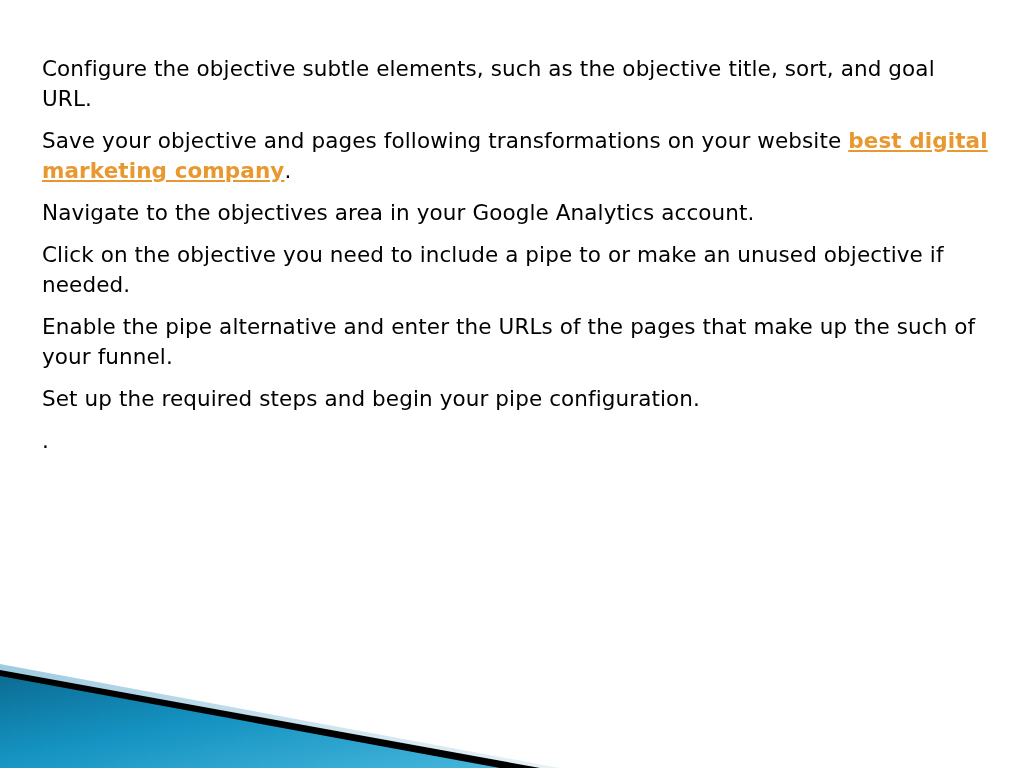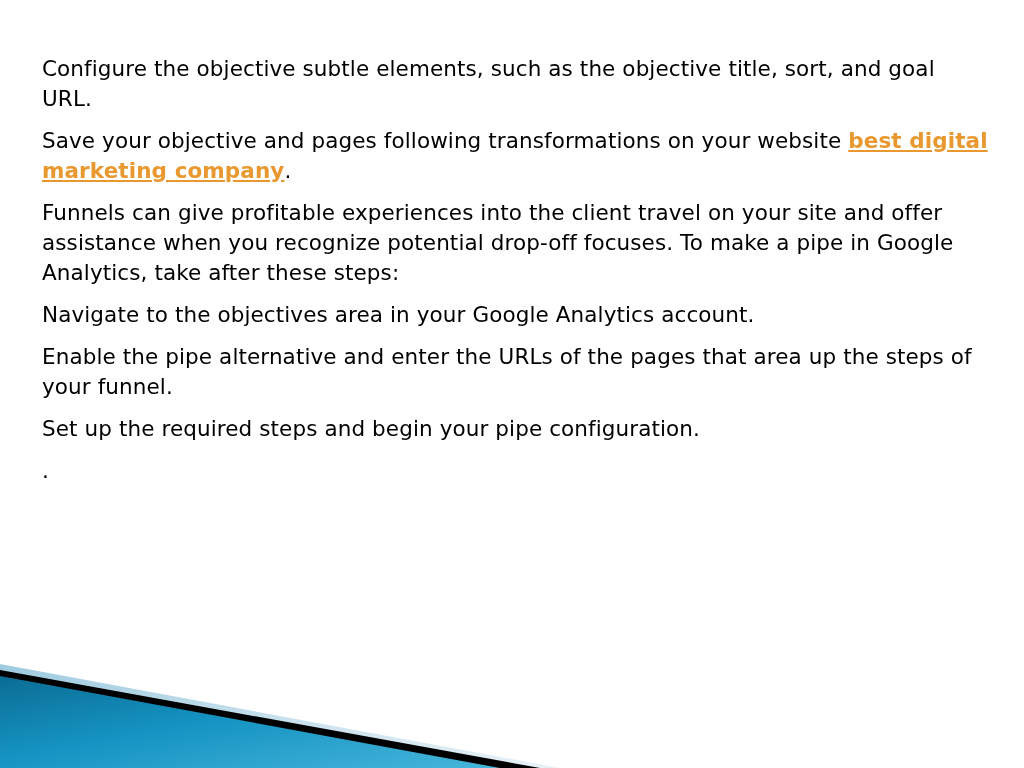--- a/index.html
+++ b/index.html
@@ -65,26 +65,26 @@
 
 <div class="slide">
 
   <div class="content">
 
     <p class="para">Configure the objective subtle elements, such as the objective title, sort, and goal URL.</p>
 
     <p class="para"><span>Save your objective and pages following transformations on your website </span><a class="link" href="#">best digital marketing company</a><span>.</span></p>
 
 
-    <p class="para">Funnels can give profitable experiences into the client travel on your site and offer assistance when you recognize potential drop-off focuses. To make a pipe in Google Analytics, take after these steps:</p>
 
     <p class="para">Navigate to the objectives area in your Google Analytics account.</p>
 
+    <p class="para">Click on the objective you need to include a pipe to or make an unused objective if needed.</p>
 
-    <p class="para">Enable the pipe alternative and enter the URLs of the pages that area up the steps of your funnel.</p>
+    <p class="para">Enable the pipe alternative and enter the URLs of the pages that make up the such of your funnel.</p>
 
     <p class="para">Set up the required steps and begin your pipe configuration.</p>
 
 
     <p class="para dot">.</p>
 
   </div>
 
   <svg class="deco" viewBox="0 0 560 140" preserveAspectRatio="none">
     <defs>

